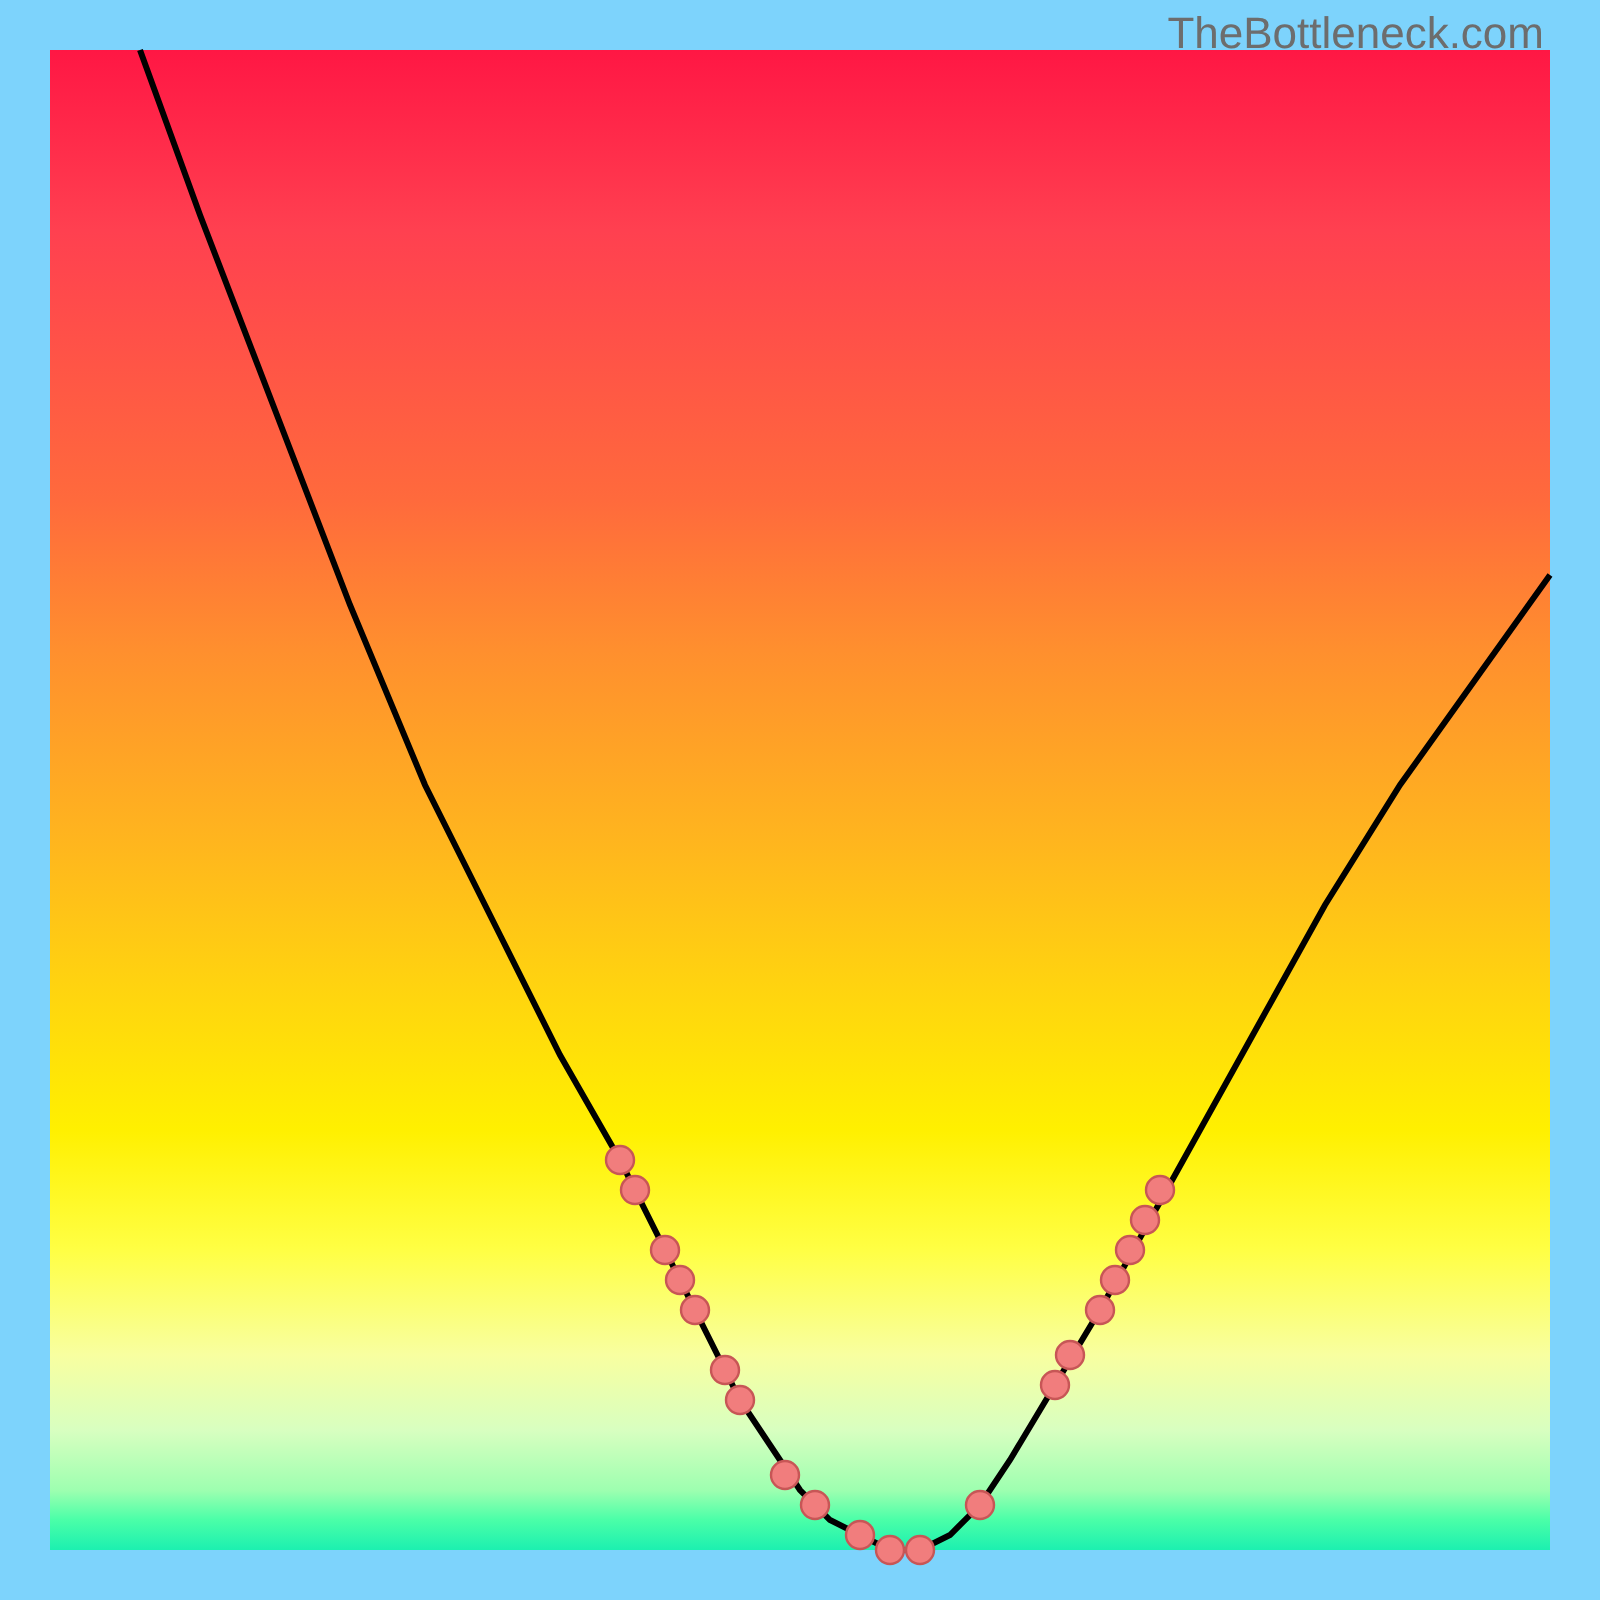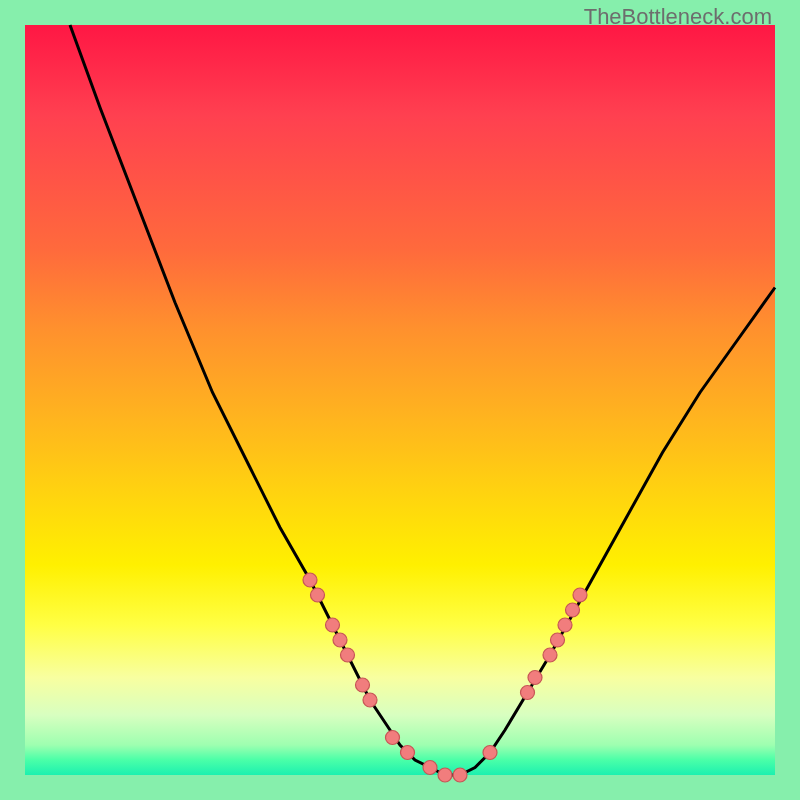--- a/index.html
+++ b/index.html
@@ -8,21 +8,21 @@
     width: 800px;
     height: 800px;
     overflow: hidden;
     background: #000;
     font-family: Arial, Helvetica, sans-serif;
   }
   .frame {
     position: relative;
     width: 800px;
     height: 800px;
-    background: #86efac;
+    background: #7dd3fc;
   }
   .plot-area {
     position: absolute;
     left: 25px;
     top: 25px;
     width: 750px;
     height: 750px;
     
     background: linear-gradient(to bottom,
       #ff1744 0%,

